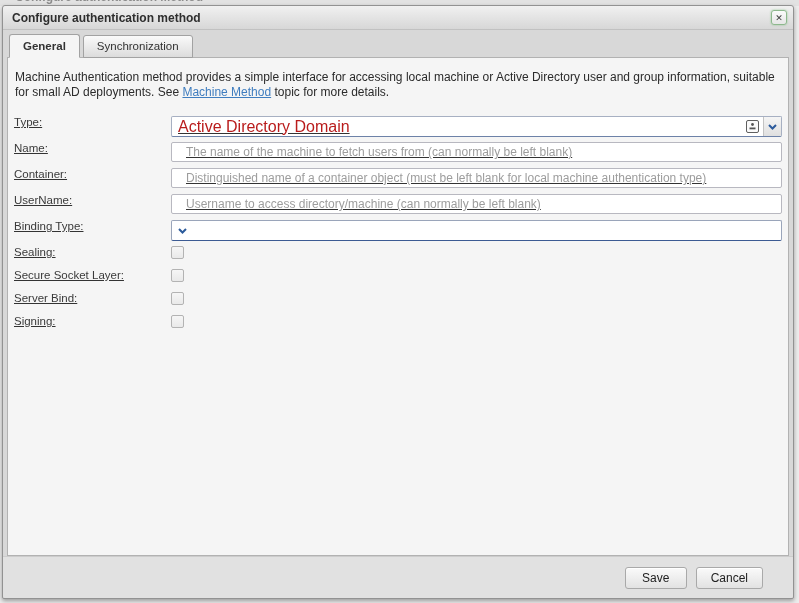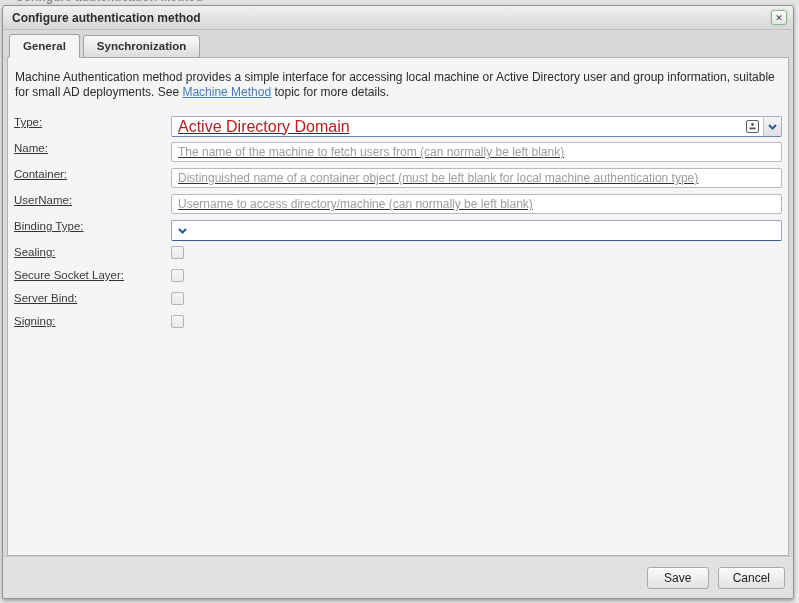--- a/index.html
+++ b/index.html
@@ -59,21 +59,21 @@
     margin-bottom:-1px;
   }
   .tab {
     height:23px; line-height:21px;
     padding:0 13px;
     margin-right:3px;
     font-size:11.5px;
     border:1px solid #a2a2a2;
     border-radius:3px 3px 0 0;
     background:linear-gradient(#fafafa,#dcdcdc);
-    color:#333; cursor:pointer;font-weight:bold;
+    color:#333; cursor:pointer;
   }
   .tab.active {
     background:#f5f5f5;
     border-bottom-color:#f5f5f5;
     font-weight:bold;
     height:24px; line-height:22px;
   }
   
   .panel {
     flex:1; margin:0 4px;
@@ -98,21 +98,21 @@
   .lbl {
     flex:none; width:157px;
     font-size:11.5px; color:#3a3a3a;
   }
   .tf {
     flex:1; height:20px; margin-right:6px;
     border:1px solid #b8b8c0; border-radius:2px;
     background:#fff;
     font-family:"Liberation Sans", sans-serif;
     font-size:12px; color:#333;
-    padding:0 6px;
+    padding:0 14px;
     outline:none;
   }
   .tf::placeholder { color:#9d9d9d; opacity:1; }
   .pw-wrap { flex:1; position:relative; margin-right:6px; display:flex; }
   .pw-wrap .tf { margin-right:0; width:100%; padding-right:24px; letter-spacing:.5px; font-size:11px; color:#4a4a4a; }
   .pw-icon {
     position:absolute; right:4px; top:2px; width:16px; height:16px;
   }
   
   .combo {
@@ -153,21 +153,21 @@
     border:1px solid #b3b3b3; border-radius:2px;
     background:linear-gradient(#f6f6f6,#e9e9e9);
     cursor:pointer;
   }
   
   .footer {
     flex:none; height:42px;
     background:#e1e1e1;
     border-top:1px solid #cccccc;
     display:flex; align-items:center; justify-content:flex-end;
-    padding-right:8px;
+    padding-right:30px;
     border-radius:0 0 2px 2px;
   }
   .btn {
     height:22px; min-width:62px;
     padding:0 14px; margin-left:9px;
     background:linear-gradient(#fafafa,#e2e2e2);
     border:1px solid #a9a9a9; border-radius:3px;
     box-shadow:inset 0 1px 0 #fff;
     font-family:"Liberation Sans", sans-serif;
     font-size:12px; color:#222;

